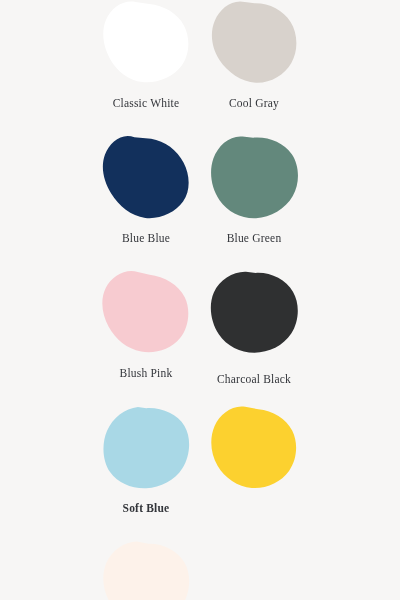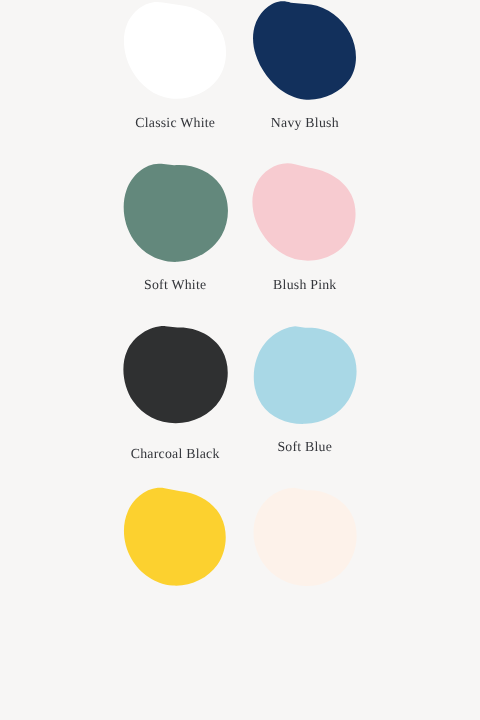--- a/index.html
+++ b/index.html
@@ -76,32 +76,40 @@
         <div class="swatch-blob-wrap">
           <svg class="swatch-blob" viewBox="0 0 94 92">
             <path d="M50.5,3.4C65.8,4.8,80.6,13.2,87.6,26.4C94.6,39.6,93.8,57.6,84.6,69.8C75.4,82,58,88.4,43.1,86.6C28.2,84.8,15.9,74.8,8.6,61.9C1.3,49,-1.1,33.1,4.2,20.4C9.5,7.7,22.5,-1.6,35.9,1.2Z" fill="#ffffff"></path>
           </svg>
         </div>
         <div class="swatch-label" style="color: rgb(51, 53, 58);">Classic White</div>
       </div>
       <div class="swatch-cell">
         <div class="swatch-blob-wrap">
           <svg class="swatch-blob" viewBox="0 0 94 92">
+            <path d="M47.6,2.6C62.9,2.2,78.2,9.9,86.1,22.6C94,35.3,94.4,53,86.9,66.2C79.4,79.4,64,88.1,48.8,87.3C33.6,86.5,18.6,76.2,10.1,63.1C1.6,50,-0.4,34.1,5.1,21.1C10.6,8.1,23.6,-2,37.2,1.2Z" fill="#d8d2cc"></path>
+          </svg>
+        </div>
+        <div class="swatch-label" style="color: rgb(51, 53, 58);">Cool Gray</div>
+      </div>
+      <div class="swatch-cell">
+        <div class="swatch-blob-wrap">
+          <svg class="swatch-blob" viewBox="0 0 94 92">
             <path d="M52.4,3.1C67.2,5.4,80.3,15.4,87.2,28.6C94.1,41.8,94.8,58.2,86.6,70.1C78.4,82,61.3,89.4,46.2,87.6C31.1,85.8,18,74.8,9.8,61.6C1.6,48.4,-1.7,33,3.2,19.9C8.1,6.8,21.2,-3.9,34.6,1.4Z" fill="#12305c"></path>
           </svg>
         </div>
-        <div class="swatch-label" style="color: rgb(51, 53, 58);">Navy Blush</div>
+        <div class="swatch-label" style="color: rgb(51, 53, 58);">Blue Blue</div>
       </div>
       <div class="swatch-cell">
         <div class="swatch-blob-wrap">
           <svg class="swatch-blob" viewBox="0 0 94 92">
             <path d="M46.1,1.9C61.8,0.4,78.6,6.9,87.2,19.4C95.8,31.9,96.2,50.4,88.4,64.2C80.6,78,64.6,87.1,49.2,87.9C33.8,88.7,19,81.2,10.2,68.6C1.4,56,-1.4,38.3,3.6,24.1C8.6,9.9,21.4,-0.8,34.8,0.6Z" fill="#63887c"></path>
           </svg>
         </div>
-        <div class="swatch-label" style="color: rgb(51, 53, 58);">Soft White</div>
+        <div class="swatch-label" style="color: rgb(51, 53, 58);">Blue Green</div>
       </div>
       <div class="swatch-cell">
         <div class="swatch-blob-wrap">
           <svg class="swatch-blob" viewBox="0 0 94 92">
             <path d="M50.9,4.1C66.4,6.1,81.8,14.6,88.4,28.1C95,41.6,92.8,60.1,83.2,71.9C73.6,83.7,56.6,88.8,41.8,86.1C27,83.4,14.4,72.9,7.1,59.6C-0.2,46.3,-2.2,30.2,4.1,17.9C10.4,5.6,25,-2.8,38.2,1.1Z" fill="#f7cbd0"></path>
           </svg>
         </div>
         <div class="swatch-label" style="color: rgb(51, 53, 58);">Blush Pink</div>
       </div>
       <div class="swatch-cell">
@@ -111,21 +119,21 @@
           </svg>
         </div>
         <div class="swatch-label" style="color: rgb(51, 53, 58); margin-top: 12px;">Charcoal Black</div>
       </div>
       <div class="swatch-cell">
         <div class="swatch-blob-wrap">
           <svg class="swatch-blob" viewBox="0 0 94 92">
             <path d="M47.4,2.4C63.4,1.4,80.4,8.4,88.1,21.4C95.8,34.4,94.2,53.4,85.9,66.6C77.6,79.8,62.6,87.2,47.4,87.9C32.2,88.6,16.8,82.6,8.6,70.6C0.4,58.6,-0.6,40.6,5.4,26.6C11.4,12.6,24.4,2.6,38.4,1.1Z" fill="#a9d8e6"></path>
           </svg>
         </div>
-        <div class="swatch-label" style="color: rgb(51, 53, 58);">Soft Blue</div>
+        <div class="swatch-label" style="color: rgb(51, 53, 58); font-weight: bold;">Soft Blue</div>
       </div>
       <div class="swatch-cell">
         <div class="swatch-blob-wrap">
           <svg class="swatch-blob" viewBox="0 0 94 92">
             <path d="M51.6,3.6C67.1,5.1,81.4,13.6,87.9,26.6C94.4,39.6,93.1,57.1,84.4,69.4C75.7,81.7,59.6,88.8,44.6,87.6C29.6,86.4,15.7,76.9,8.1,63.9C0.5,50.9,-0.8,34.4,4.9,21.4C10.6,8.4,24.1,-1.4,37.6,0.9Z" fill="#fcd12f"></path>
           </svg>
         </div>
         <div class="swatch-label" style="color: rgb(51, 53, 58);"></div>
       </div>
       <div class="swatch-cell">

